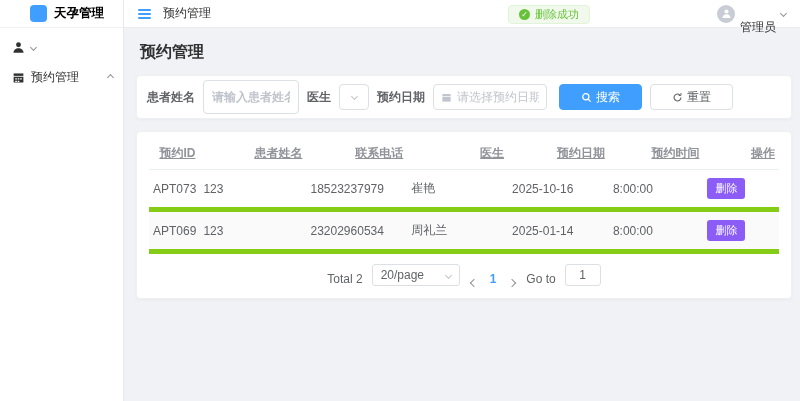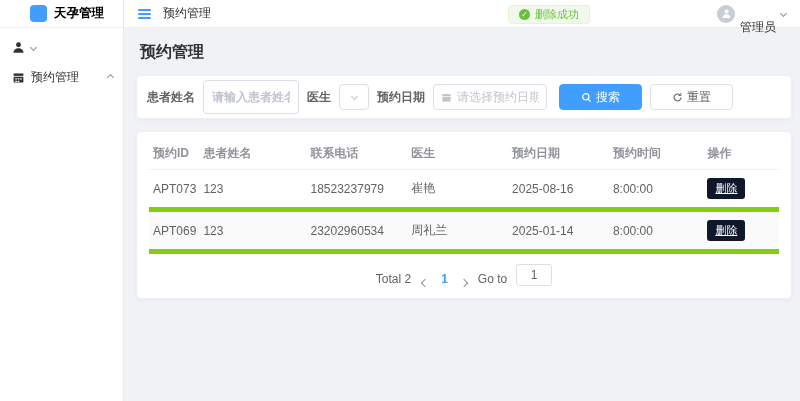--- a/index.html
+++ b/index.html
@@ -58,24 +58,24 @@
   .date-box svg { width:11px; height:11px; fill:#c0c4cc; flex-shrink:0; }
   .date-ph { color:#c0c4cc; font-size:12px; white-space:nowrap; overflow:hidden; }
   .btn { height:26px; border-radius:4px; font-size:12px; display:inline-flex; align-items:center; gap:4px; padding:0 21px; cursor:pointer; border:1px solid transparent; font-family:inherit; }
   .btn-primary { background:#409EFF; border-color:#409EFF; color:#fff; margin-left:4px; }
   .btn-plain { background:#fff; border-color:#dcdfe6; color:#606266; }
   .btn svg { width:11px; height:11px; display:block; }
 
   
   .table-card { padding:6px 12px 8px; }
   table { width:100%; border-collapse:collapse; table-layout:fixed; }
-  th { font-size:12px; color:#909399; font-weight:bold; text-align:left; padding:7px 4px; border-bottom:1px solid #ebeef5; }
+  th { font-size:12px; color:#909399; font-weight:bold; text-align:right; padding:7px 4px; border-bottom:1px solid #ebeef5;text-decoration:underline; }
   td { font-size:12px; color:#606266; padding:8px 4px; border-bottom:5px solid #84cc16; white-space:nowrap; overflow:hidden; }
   tr.striped td { background:#fafafa; }
-  .btn-danger { background:#0f172a; border:none; color:#fff; font-size:11px; padding:3px 8px; border-radius:3px; cursor:pointer; font-family:inherit;text-decoration:underline; }
+  .btn-danger { background:#8b5cf6; border:none; color:#fff; font-size:11px; padding:3px 8px; border-radius:3px; cursor:pointer; font-family:inherit; }
 
   
   .pagination { display:flex; align-items:flex-end; justify-content:center; gap:9px; padding:10px 0 4px; color:#606266; font-size:12px; }
   .pg-size { width:88px; height:22px; border:1px solid #dcdfe6; border-radius:3px; display:flex; align-items:center; justify-content:space-between; padding:0 8px; color:#606266; cursor:pointer; }
   .pg-size .chev { border-color:#c0c4cc; }
   .pg-arrow { color:#c0c4cc; cursor:pointer; display:flex; align-items:center; padding:0 2px; }
   .pg-arrow .chev { width:6px; height:6px; }
   .pg-num { color:#409EFF; font-weight:bold; cursor:pointer; padding:0 2px; }
   .pg-goto-input { width:36px; height:22px; border:1px solid #dcdfe6; border-radius:3px; text-align:center; font-size:12px; color:#606266; outline:none; font-family:inherit; }
 </style>
@@ -194,38 +194,42 @@
               <th>预约时间</th>
               <th>操作</th>
             </tr>
           </thead>
           <tbody>
             <tr>
               <td>APT073</td>
               <td>123</td>
               <td>18523237979</td>
               <td>崔艳</td>
-              <td>2025-08-16</td>
+              <td>2025-10-16</td>
               <td>8:00:00</td>
               <td><button class="btn-danger">删除</button></td>
             </tr>
             <tr class="striped">
               <td>APT069</td>
               <td>123</td>
               <td>23202960534</td>
               <td>周礼兰</td>
               <td>2025-01-14</td>
               <td>8:00:00</td>
               <td><button class="btn-danger">删除</button></td>
             </tr>
           </tbody>
         </table>
 
         <div class="pagination">
           <span>Total 2</span>
+          <div class="pg-size">
+            <span>20/page</span>
+            <span class="chev down"></span>
+          </div>
           <span class="pg-arrow">
               <span class="chev left"></span>
             </span>
           <span class="pg-num">1</span>
           <span class="pg-arrow">
               <span class="chev right"></span>
             </span>
           <span>Go to</span>
           <input class="pg-goto-input" type="text" value="1" style="">
         </div>

